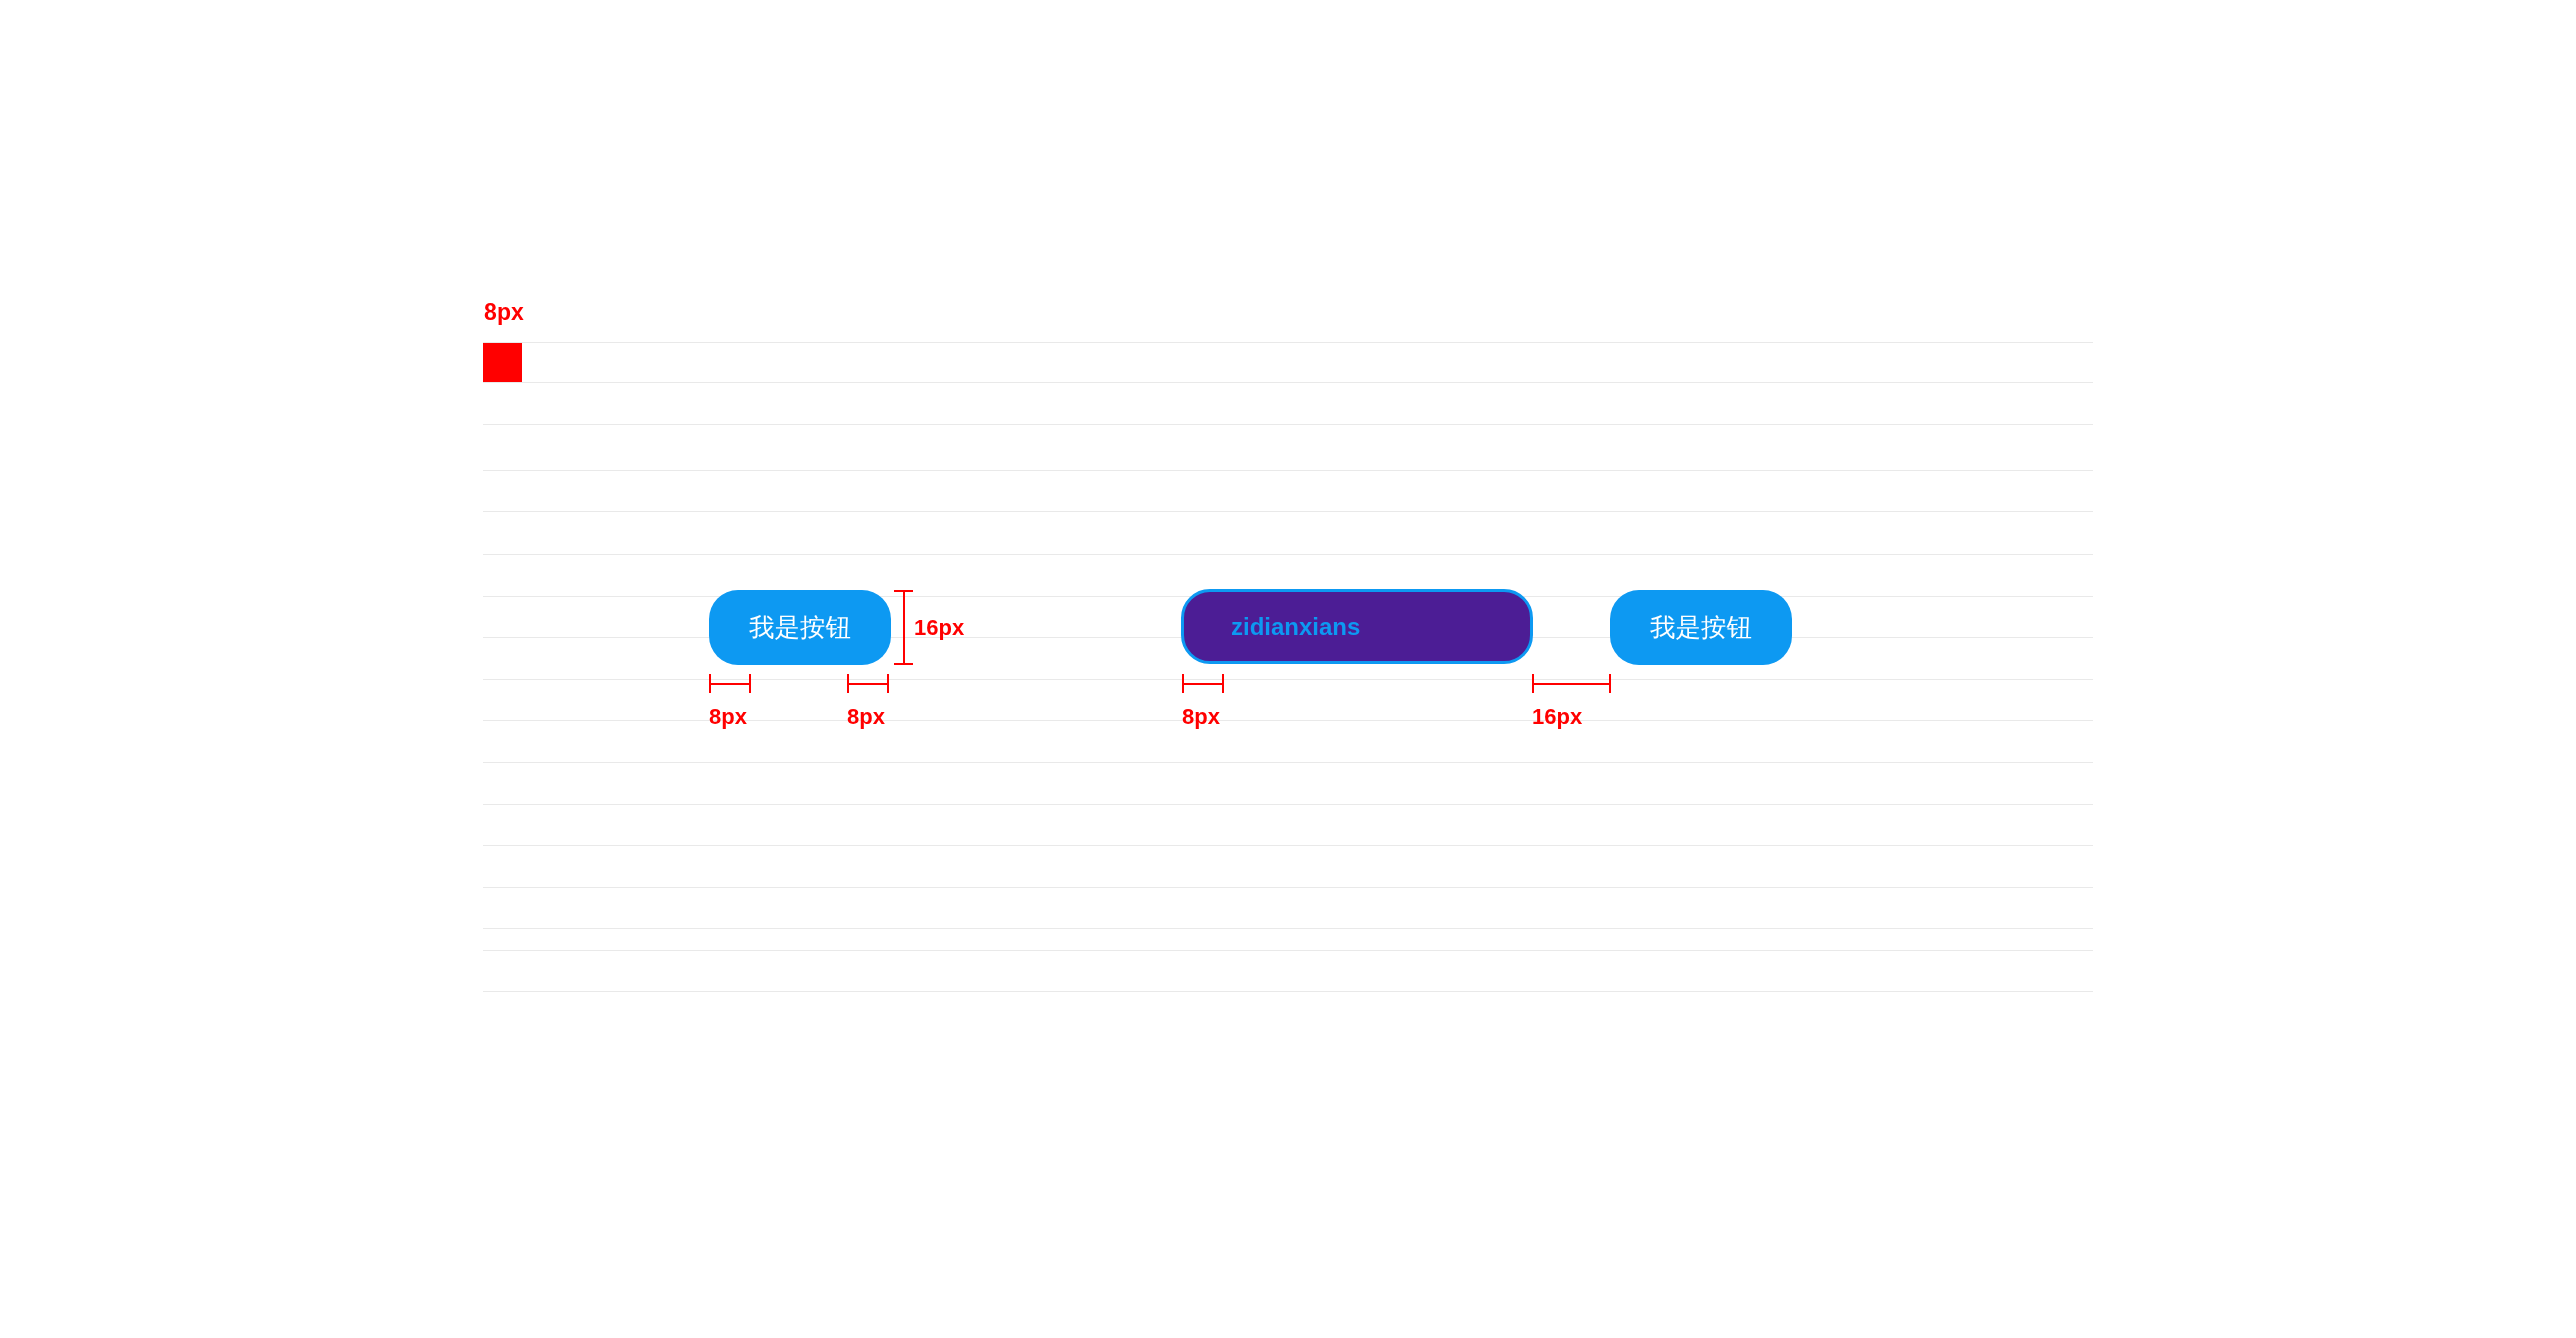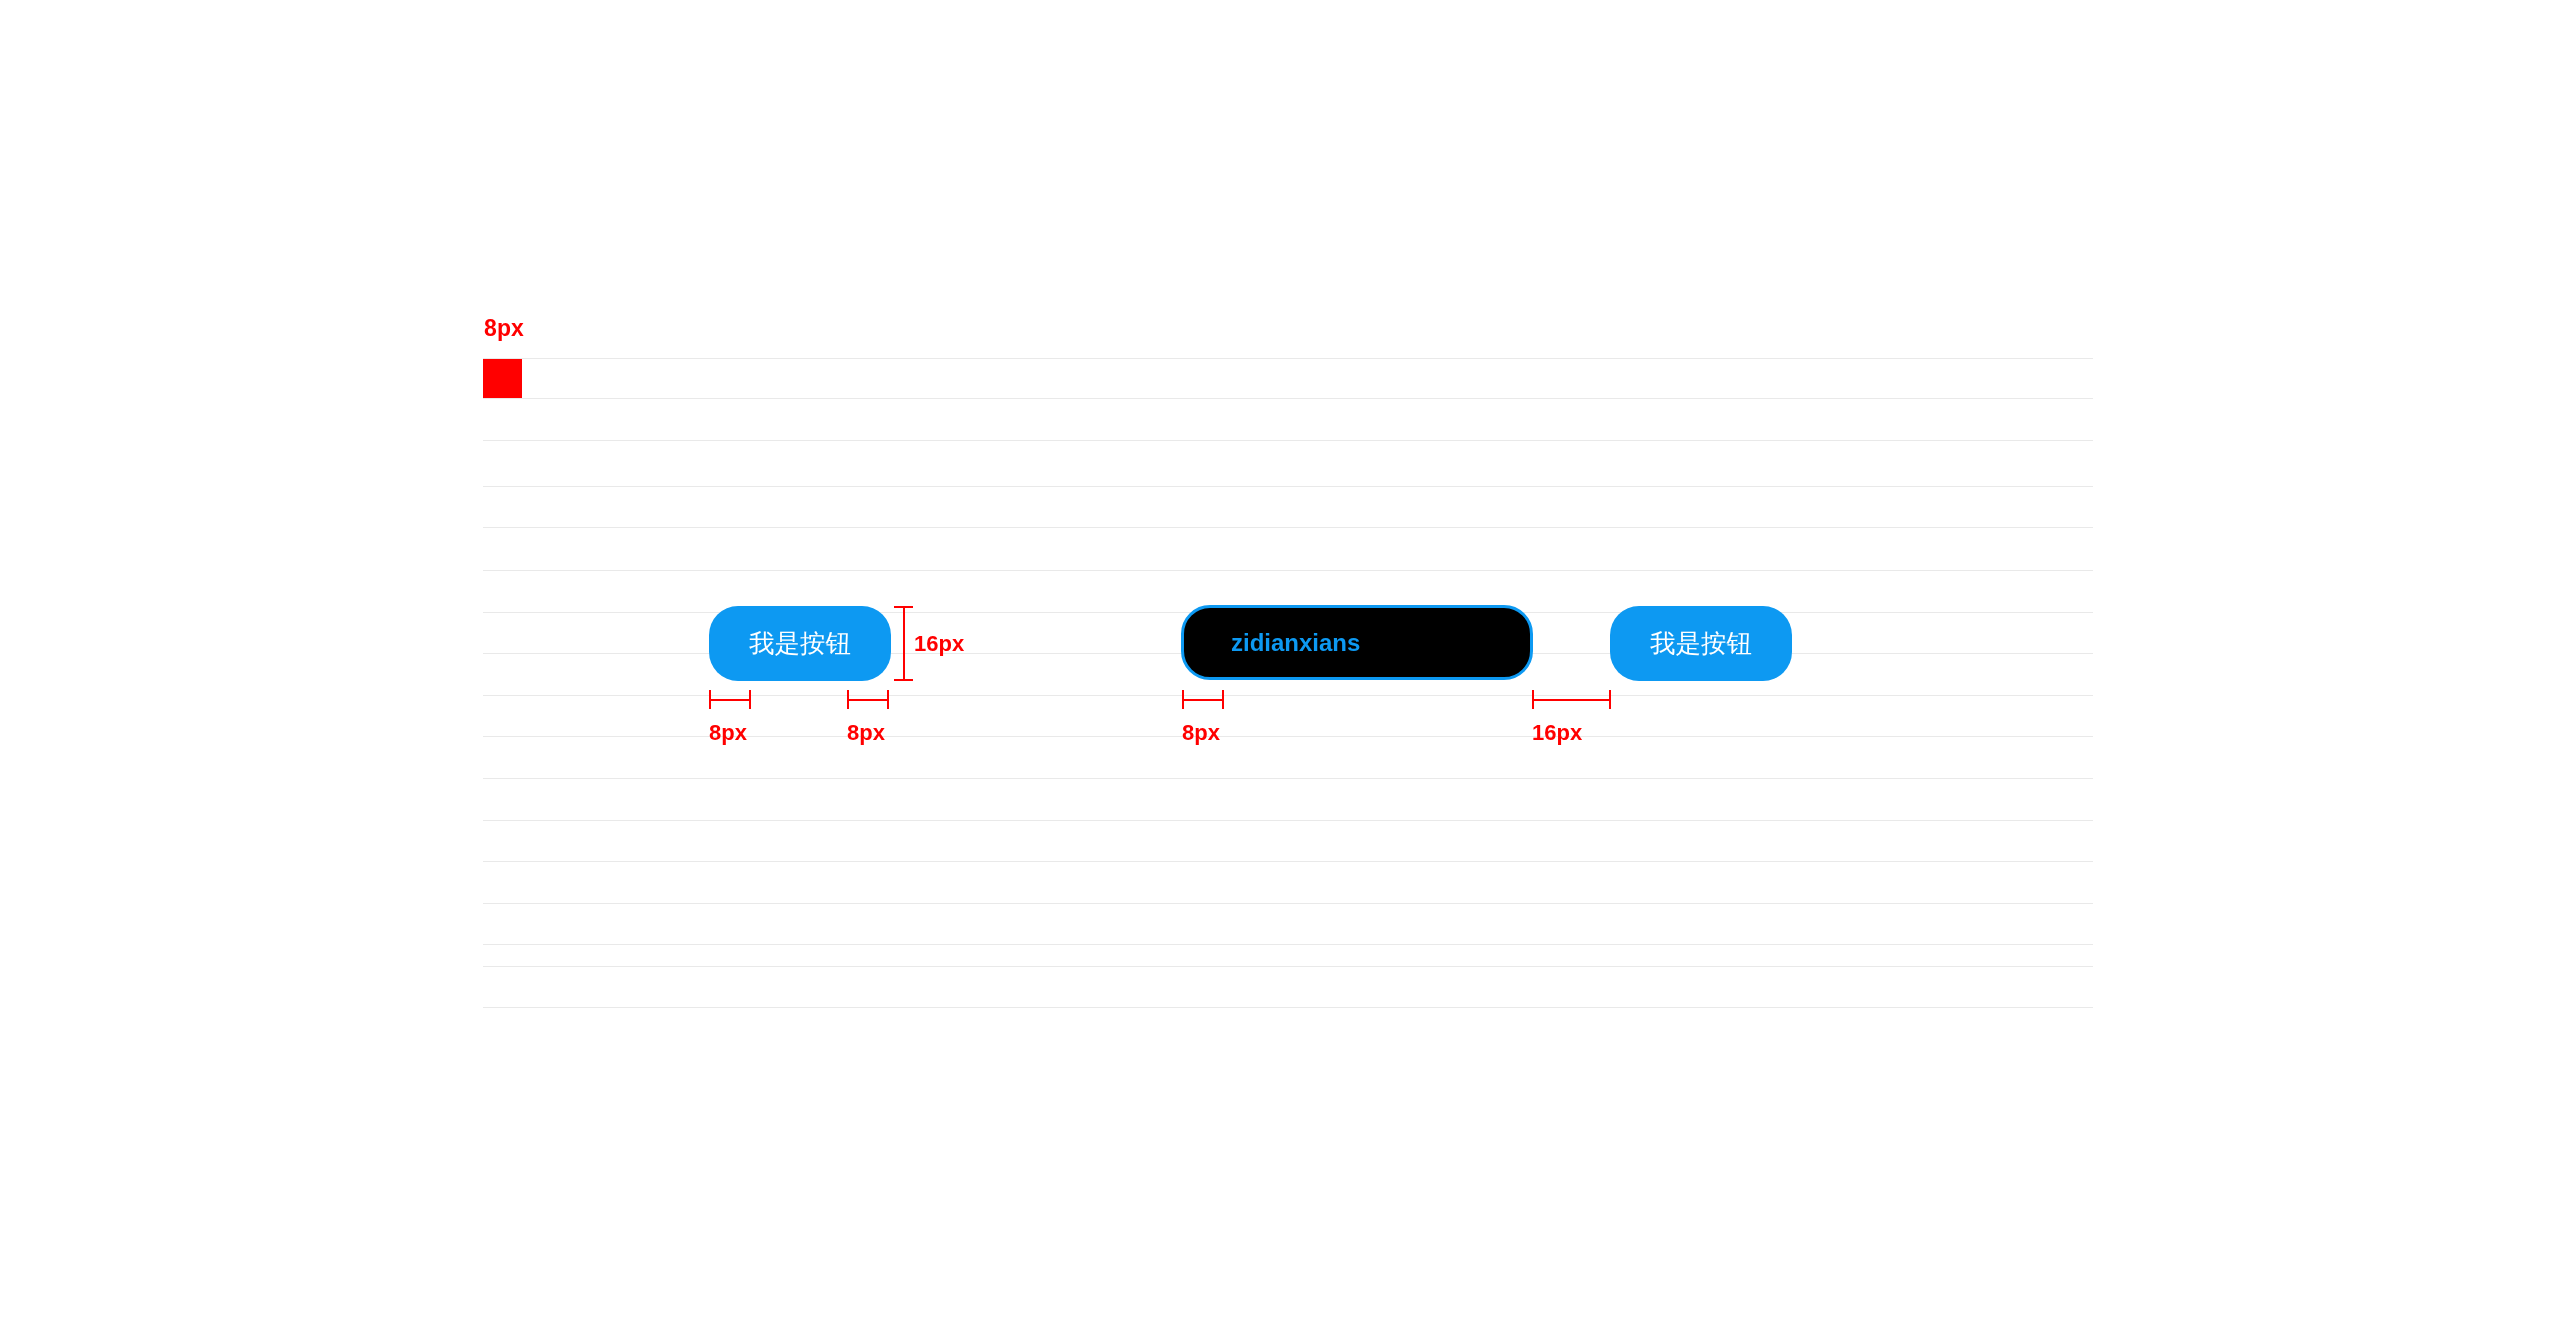--- a/index.html
+++ b/index.html
@@ -11,21 +11,21 @@
     width: 2576px;
     height: 1339px;
     position: relative;
     font-family: "Liberation Sans", "DejaVu Sans", sans-serif;
     overflow: hidden;
   }
 
   #canvas {
     position: absolute;
     left: 0;
-    top: 16px;
+    top: 0;
     width: 2576px;
     height: 1231px;
   }
 
   
   .grid-layer {
     position: absolute;
     left: 483px;
     top: 0;
     width: 1610px;
@@ -159,21 +159,21 @@
       <div class="grid-line" style="top: 928px; width: 1610px; background: rgb(233, 233, 233);"></div>
       <div class="grid-line" style="top: 950px; width: 1610px; background: rgb(233, 233, 233);"></div>
       <div class="grid-line" style="top: 991px; width: 1610px; background: rgb(233, 233, 233);"></div>
     </div>
 
   <div class="swatch-label" id="swatch-label" style="left: 484px; top: 301px; color: rgb(255, 0, 0);">8px</div>
   <div class="swatch" id="swatch-box" style="left: 483px; top: 343px; width: 39px; height: 39px; background: rgb(255, 0, 0);"></div>
 
   <div id="buttons-layer">
       <div class="btn btn-primary" style="left: 709px; top: 590px; width: 182px; height: 75px; background: rgb(13, 153, 242); color: rgb(255, 255, 255);">我是按钮</div>
-      <div class="btn btn-outline" style="left: 1181px; top: 589px; width: 352px; height: 75px; background: #000000; border-color: rgb(13, 153, 242); color: rgb(13, 153, 242);">zidianxians</div>
+      <div class="btn btn-outline" style="left: 1181px; top: 589px; width: 352px; height: 75px; background: #4c1d95; border-color: rgb(13, 153, 242); color: rgb(13, 153, 242);">zidianxians</div>
       <div class="btn btn-primary" style="left: 1610px; top: 590px; width: 182px; height: 75px; background: rgb(13, 153, 242); color: rgb(255, 255, 255);">我是按钮</div>
     </div>
 
   <div id="annotations-layer">
       <div class="dim-h" style="left: 709px; top: 674px; width: 42px;">
         <div class="rule"></div>
         <div class="cap cap-l"></div>
         <div class="cap cap-r"></div>
       </div>
       <div class="dim-label" style="left: 709px; top: 706px; color: rgb(255, 0, 0);">8px</div>

